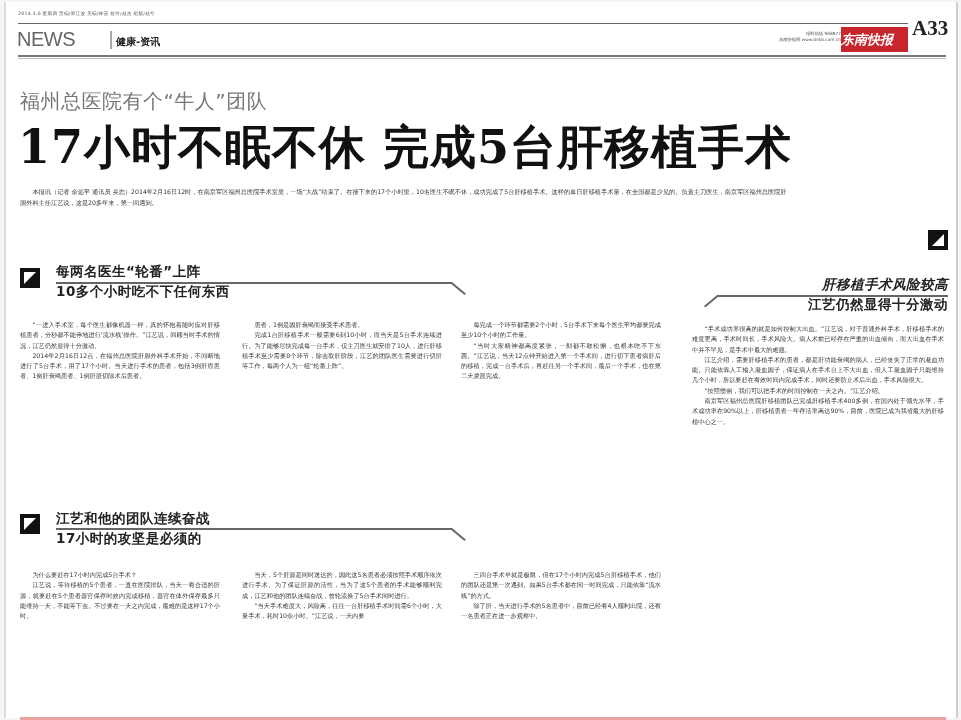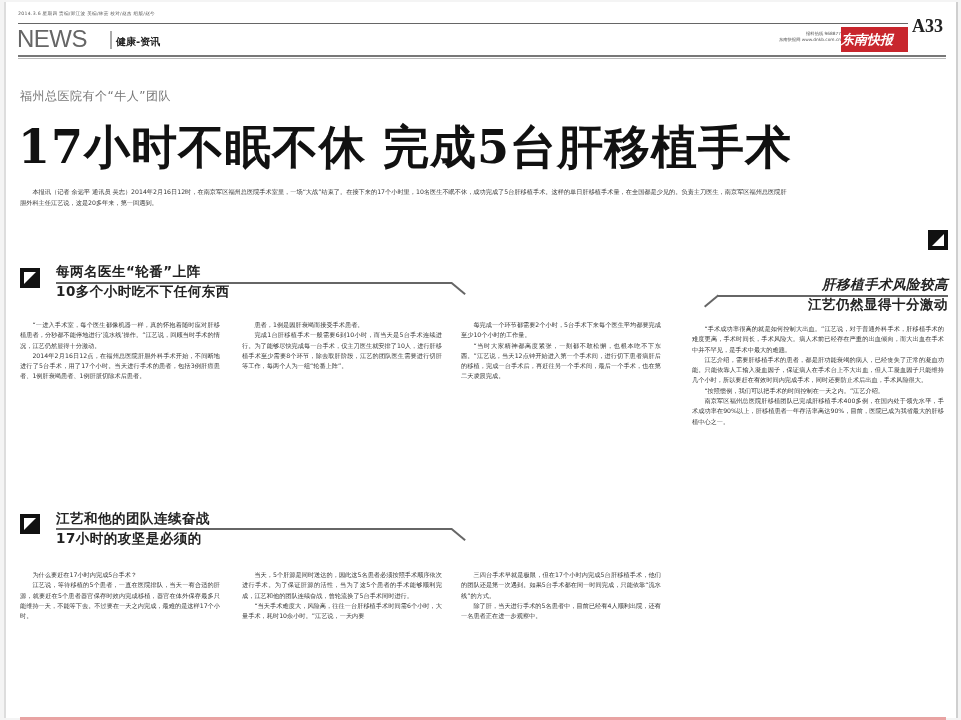--- a/index.html
+++ b/index.html
@@ -2,29 +2,29 @@
 <html><head>
 <meta charset="utf-8">
 <style>
   html, body { margin:0; padding:0; }
   body { width:961px; height:720px; background:#f4f4f4; position:relative; overflow:hidden;
          font-family:"DejaVu Sans", sans-serif; color:#222; }
   .page { position:absolute; left:4px; top:2px; width:950px; height:716px; background:#fff;
           border-left:2px solid #ddd; border-right:2px solid #cfcfcf; }
   .topline { position:absolute; left:12px; top:9px; font-size:4.6px; color:#555; letter-spacing:0.3px; white-space:nowrap; }
   .rule-top { position:absolute; left:12px; top:21px; width:890px; height:1px; background:#666; }
-  .news { position:absolute; left:11px; top:24px; font-family:"Liberation Sans", sans-serif; font-size:24px; color:#666; letter-spacing:-0.5px; line-height:26px; }
+  .news { position:absolute; left:11px; top:24px; font-family:"Liberation Sans", sans-serif; font-size:20px; color:#666; letter-spacing:-0.5px; line-height:26px; }
   .news-sep { position:absolute; left:104px; top:29px; width:2px; height:18px; background:#aaa; }
   .section { position:absolute; left:110px; top:33px; font-size:10px; font-weight:bold; color:#222; }
   .rule-head { position:absolute; left:12px; top:53px; width:928px; height:2px; background:#777; }
   .rule-head2 { position:absolute; left:12px; top:56px; width:928px; height:1px; background:#bbb; }
   .hotline { position:absolute; left:735px; top:29px; font-size:4.3px; color:#555; line-height:6px; text-align:right; width:100px; }
   .logo { position:absolute; left:835px; top:25px; width:67px; height:25px; background:#c8262d; color:#fff; font-family:"DejaVu Serif", serif; font-style:italic; font-weight:bold; font-size:13px; line-height:25px; text-align:left; }
-  .pageno { position:absolute; left:906px; top:14px; font-family:"Liberation Serif", serif; font-weight:bold; font-size:18px; color:#222; }
-  .kicker { position:absolute; left:14px; top:86px; font-size:12px; color:#777; letter-spacing:0.5px; }
+  .pageno { position:absolute; left:906px; top:14px; font-family:"Liberation Serif", serif; font-weight:bold; font-size:21px; color:#222; }
+  .kicker { position:absolute; left:14px; top:86px; font-size:20px; color:#777; letter-spacing:0.5px; }
   .headline { position:absolute; left:12px; top:115px; font-family:"DejaVu Serif", serif; font-weight:bold; font-size:46px; color:#111; letter-spacing:1px; white-space:nowrap; }
   .lead { position:absolute; left:14px; top:185px; width:770px; font-size:6.2px; line-height:10.5px; color:#333; text-indent:2em; }
   .subhead { position:absolute; }
   .sh-icon { position:absolute; width:20px; height:20px; background:#111; }
   .sh-icon::after { content:""; position:absolute; left:4px; top:4px; width:0; height:0;
                     border-top:12px solid #fff; border-right:12px solid transparent; }
   .sh-icon.right::after { border-top:none; border-bottom:12px solid #fff; border-right:none; border-left:12px solid transparent; left:4px; top:4px; }
   .sh-l1, .sh-l2 { position:absolute; font-weight:bold; font-size:13.5px; color:#222; white-space:nowrap; letter-spacing:0.5px; }
   .sh-line { position:absolute; height:1.5px; background:#666; }
   .sh-diag { position:absolute; width:18px; height:1.5px; background:#666; transform-origin:0 0; }

